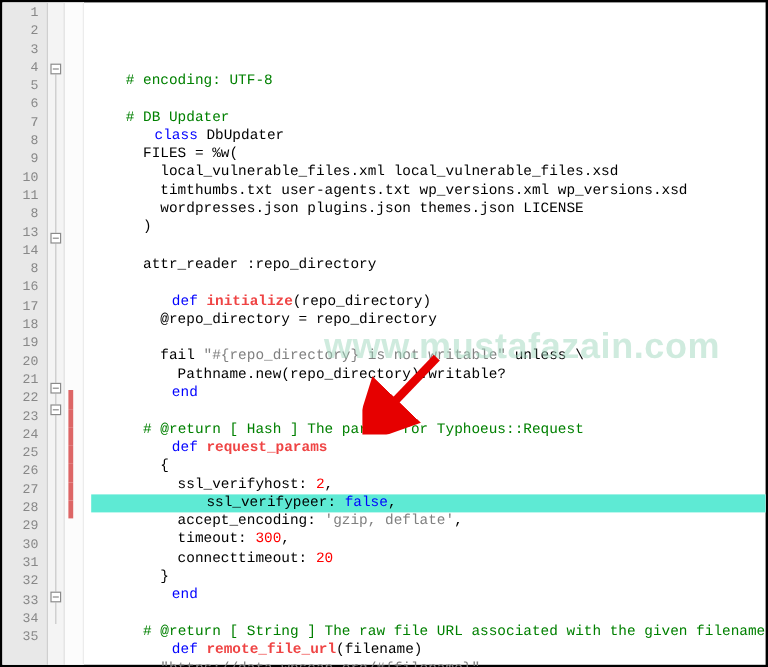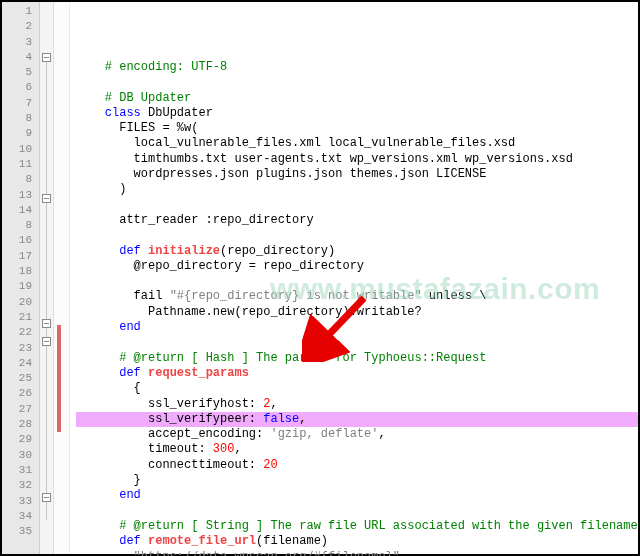--- a/index.html
+++ b/index.html
@@ -77,31 +77,32 @@
     position: relative;
     white-space: pre;
     color: #000;
   }
   .code .line {
     height: 15.3px;
     line-height: 15.3px;
     position: relative;
   }
   .code .hl {
-    background: #f0abfc;
+    background: #5eead4;
+    padding-left: 24px;
   }
   .code .hl::before {
     content: "";
     position: absolute;
     left: -6px; right: 0; top: 0; bottom: 0;
     background: #e6e9f8;
     z-index: -1;
   }
   .c-com { color: #008000; }
-  .c-kw  { color: #0000ff; }
+  .c-kw  { color: #0000ff; margin-left: 24px; }
   .c-def { color: #ef4444; font-weight: bold; }
   .c-str { color: #808080; }
   .c-num { color: #ff0000; }
   .c-bool{ color: #0000ff; }
   .watermark {
     position: absolute;
     top: 270px; left: 200px;
     font-family: Arial, sans-serif;
     font-size: 30px;
     font-weight: bold;

